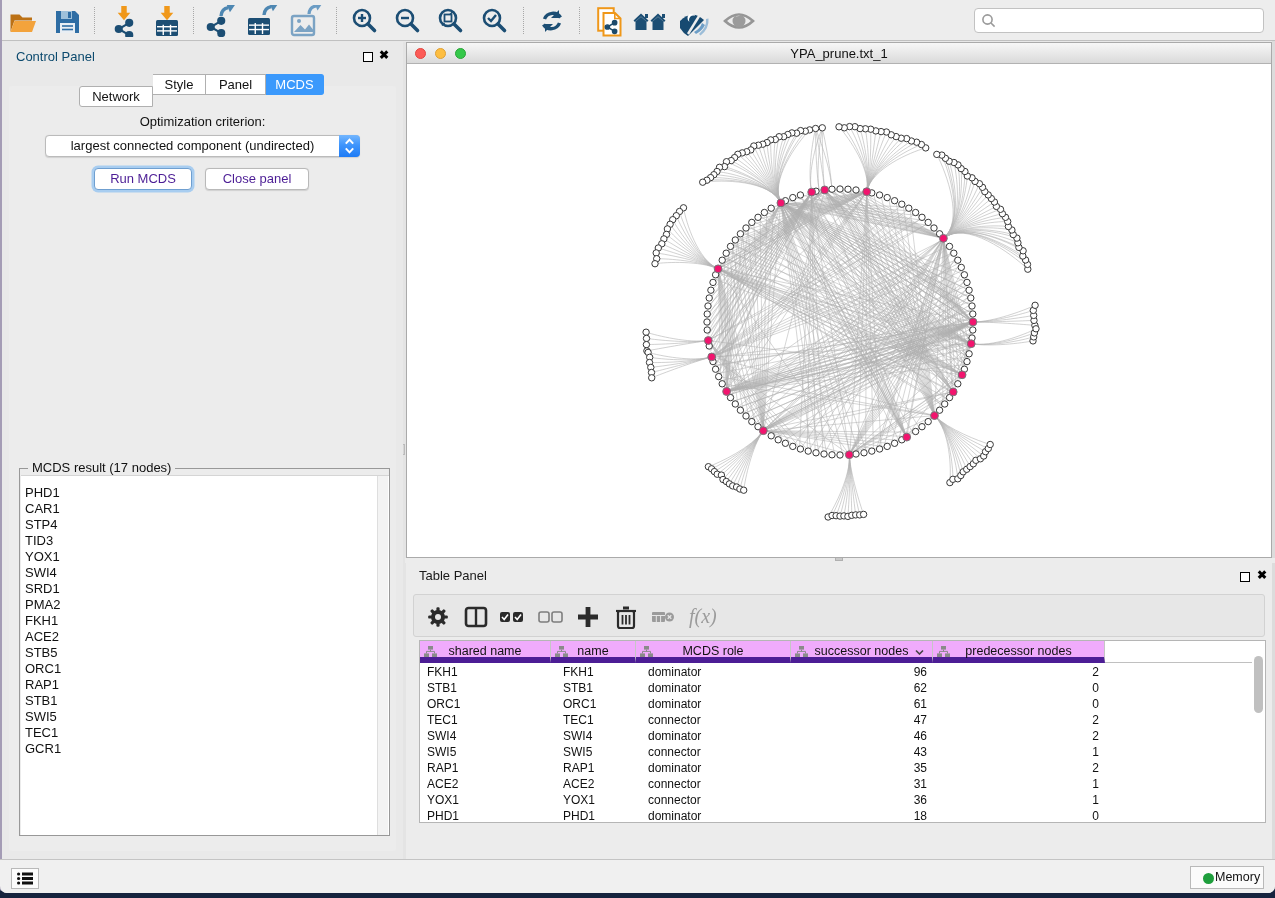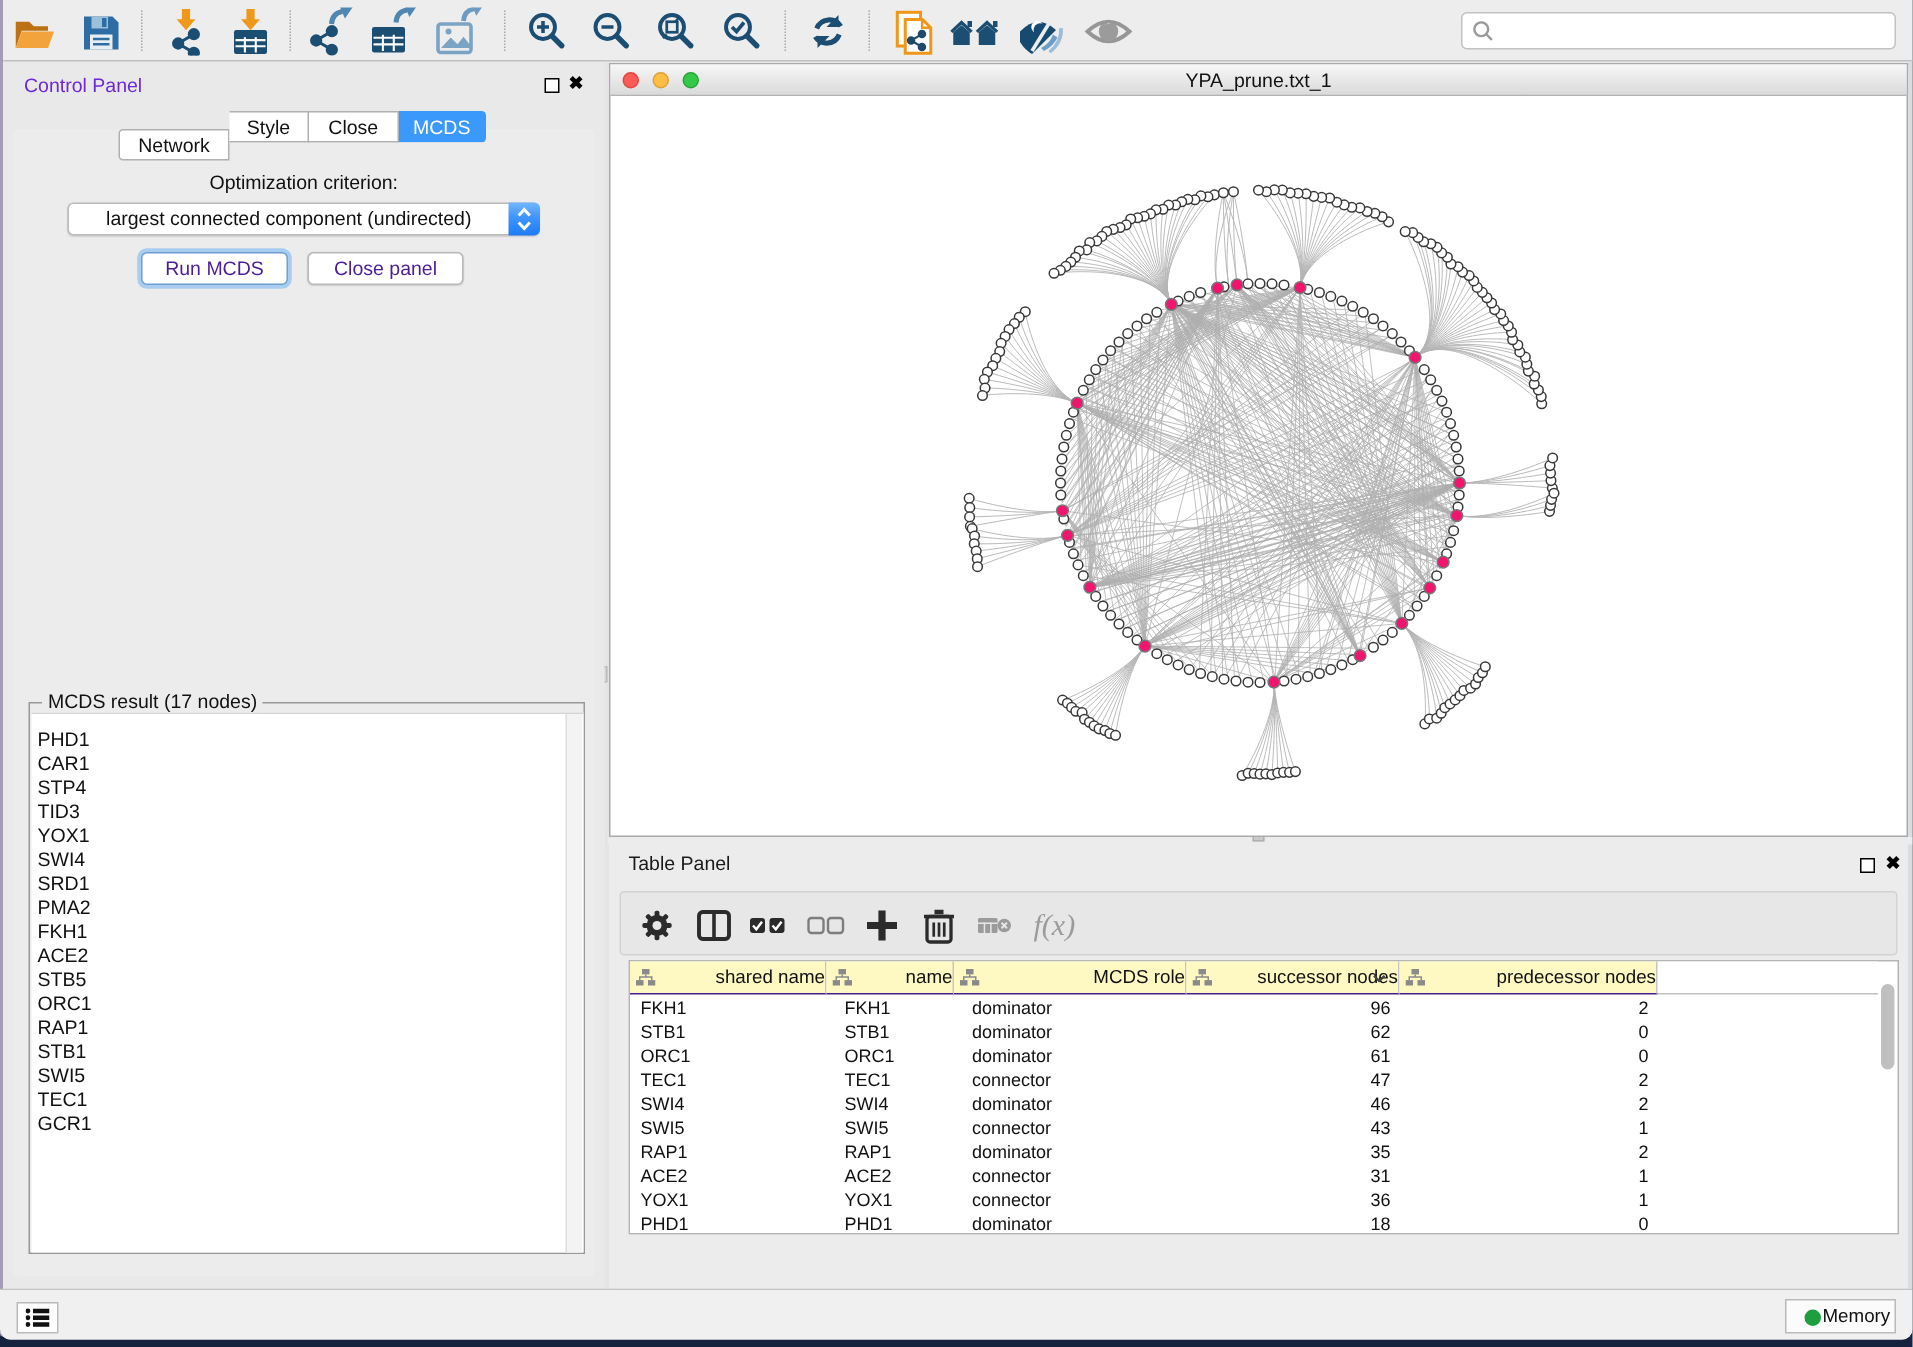--- a/index.html
+++ b/index.html
@@ -5,21 +5,21 @@
 body { position:relative; background:#16233e; }
 .abs { position:absolute; }
 #appbg { left:0; top:0; width:1275px; height:893px; background:#e8e8e8; border-radius:0 0 7px 7px; }
 #toolbar { left:0; top:0; width:1275px; height:41px; background:#ededed; border-bottom:1px solid #c0c0c0; }
 .tsep { position:absolute; top:7px; height:27px; width:0; border-left:1px dotted #a8a8a8; }
 .ti { position:absolute; }
 #search { position:absolute; left:974px; top:8px; width:290px; height:25px; background:#fff; border:1px solid #c2c2c2; border-radius:4px; }
 #leftedge { left:0; top:0; width:2px; height:891px; background:#a49cb5; border-radius:0 0 0 7px; }
 #cpanel { left:2px; top:42px; width:401px; height:817px; background:#e9e9e9; }
 #cp-inner { position:absolute; left:7px; top:44px; width:387px; height:765px; background:#ececec; border-radius:3px; }
-#cp-title { position:absolute; left:14px; top:7px; font-size:13px; color:#6d28d9; }
+#cp-title { position:absolute; left:14px; top:7px; font-size:13px; color:#0c4a6e; }
 #cp-float { position:absolute; left:361px; top:10px; width:10px; height:10px; border:1.5px solid #000; background:#fdfdfd; }
 #cp-close { position:absolute; left:377px; top:6px; font-size:12px; font-weight:bold; color:#000; }
 #tabrow { position:absolute; top:32px; left:77px; height:21px; display:flex; }
 .tab { height:21px; line-height:20px; font-size:13px; background:#fff; border:1px solid #b0b0b0; border-left:none; color:#111; text-align:center; }
 .tab.first { border-left:1px solid #b0b0b0; border-radius:3px 0 0 3px;margin-top:12px; }
 .tab.last { border-radius:0 3px 3px 0; }
 .tab.sel { background:#3b99fc; color:#fff; border-color:#3b99fc; }
 #optlabel { position:absolute; left:0; top:72px; width:401px; text-align:center; font-size:13px; color:#111; }
 #dropdown { position:absolute; left:43px; top:93px; width:315px; height:22px; background:#fff; border:1px solid #bbb; border-radius:4px; font-size:13px; line-height:20px; text-align:center; color:#111; padding-right:20px; box-shadow:0 0.5px 1px rgba(0,0,0,0.12); }
 #dropbtn { position:absolute; right:-1px; top:-1px; width:21px; height:22px; background:linear-gradient(#73b6fe 0%,#3f95fc 45%,#1e7bf5 100%); border-radius:0 4px 4px 0; }
@@ -37,21 +37,21 @@
 .light { position:absolute; top:5px; width:11px; height:11px; border-radius:50%; }
 #rightedge { left:1272px; top:41px; width:3px; height:818px; background:#dcdcdc; }
 #hsplit { left:405px; top:558px; width:870px; height:5px; background:#ececec; }
 #tpanel { left:406px; top:563px; width:866px; height:296px; background:#ececec; }
 #tp-title { position:absolute; left:13px; top:5px; font-size:13px; color:#1a1a1a; }
 #tp-float { position:absolute; left:834px; top:9px; width:10px; height:10px; border:1.5px solid #000; background:#fdfdfd; }
 #tp-close { position:absolute; left:851px; top:5px; font-size:12px; font-weight:bold; color:#000; }
 #tp-toolbar { position:absolute; left:7px; top:31px; width:852px; height:43px; background:#e7e7e7; border:1px solid #d2d2d2; border-radius:3px; }
 #tbl { position:absolute; left:13px; top:77px; width:847px; height:183px; background:#fff; border:1px solid #b5b5b5; }
 #thead { position:absolute; left:0; top:0; height:22px; display:flex; font-size:12.5px; color:#111; }
-.th { height:22px; background:#fef9c3; border-right:1px solid #c6c6c6; border-bottom:1px solid #4c1d95; position:relative; text-align:right; line-height:21px; }
+.th { height:22px; background:#f0abfc; border-right:1px solid #c6c6c6; border-bottom:6px solid #4c1d95; position:relative; text-align:center; line-height:21px; }
 .trow { position:absolute; font-size:12px; color:#111; height:16px; line-height:16px; width:820px; }
 .tc { position:absolute; top:0; }
 .num { text-align:right; }
 #tsb { position:absolute; right:2px; top:15px; width:9px; height:57px; background:#c0c0c0; border-radius:5px; }
 #btabs { position:absolute; left:256px; top:270px; height:21px; display:flex; }
 #statusbar { left:0; top:859px; width:1275px; height:34px; background:#f0f0f0; border-top:1px solid #c4c4c4; border-radius:0 0 7px 7px; }
 #listbtn { position:absolute; left:11px; top:8px; width:28px; height:21px; background:#fcfcfc; border:1px solid #b9b9b9; }
 #membtn { position:absolute; left:1190px; top:6px; width:74px; height:23px; background:#fbfbfb; border:1px solid #b9b9b9; line-height:21px; text-align:left; color:#111; padding-left:24px; font-size:12.5px; }
 #memdot { position:absolute; left:12px; top:6px; width:11px; height:11px; border-radius:50%; background:#1e9e3c; }
 </style></head>
@@ -200,21 +200,21 @@
 <div class="abs" style="left:835px;top:556px;width:8px;height:5px;background:#c9c9c9;border:1px solid #b0b0b0"></div>
 <div class="abs" style="left:400px;top:444px;width:5px;height:11px;background:#d6d6d6;border:1px solid #bbb"></div>
 <div class="abs" id="cpanel">
     <div id="cp-inner"></div>
     <div id="cp-title">Control Panel</div>
     <div id="cp-float"></div>
     <div id="cp-close">✖</div>
     <div id="tabrow">
       <div class="tab first" style="width:74px">Network</div>
       <div class="tab" style="width:53px">Style</div>
-      <div class="tab" style="width:60px">Close</div>
+      <div class="tab" style="width:60px">Panel</div>
       <div class="tab last sel" style="width:58px">MCDS</div>
     </div>
     <div id="dropdown">largest connected component (undirected)<div id="dropbtn"><svg width="21" height="22" viewBox="0 0 21 22">
           <path d="M6.8 8.6 l3.7 -4 3.7 4" stroke="#fff" stroke-width="2" fill="none"></path>
           <path d="M6.8 13.4 l3.7 4 3.7 -4" stroke="#fff" stroke-width="2" fill="none"></path>
         </svg></div></div>
     <div id="optlabel">Optimization criterion:</div>
     <div class="btn" id="runbtn">Run MCDS</div>
     <div class="btn" id="closebtn">Close panel</div>
     <div id="mcdsbox">

